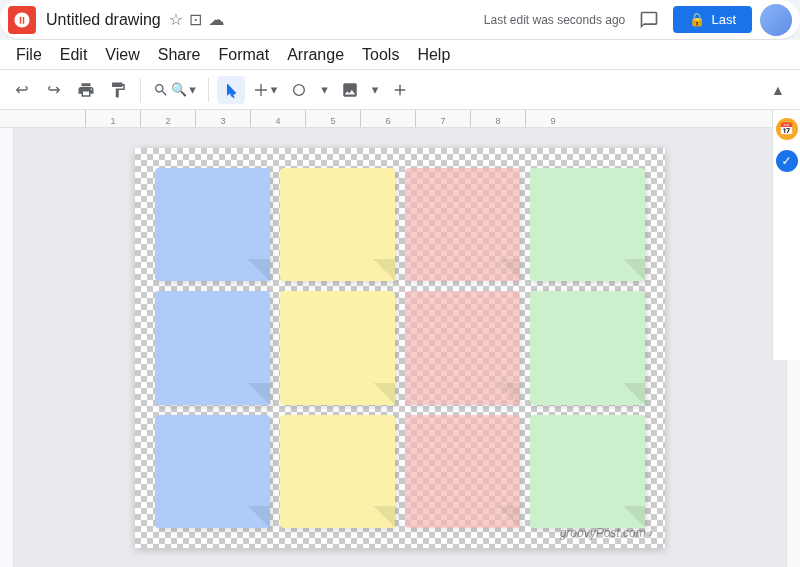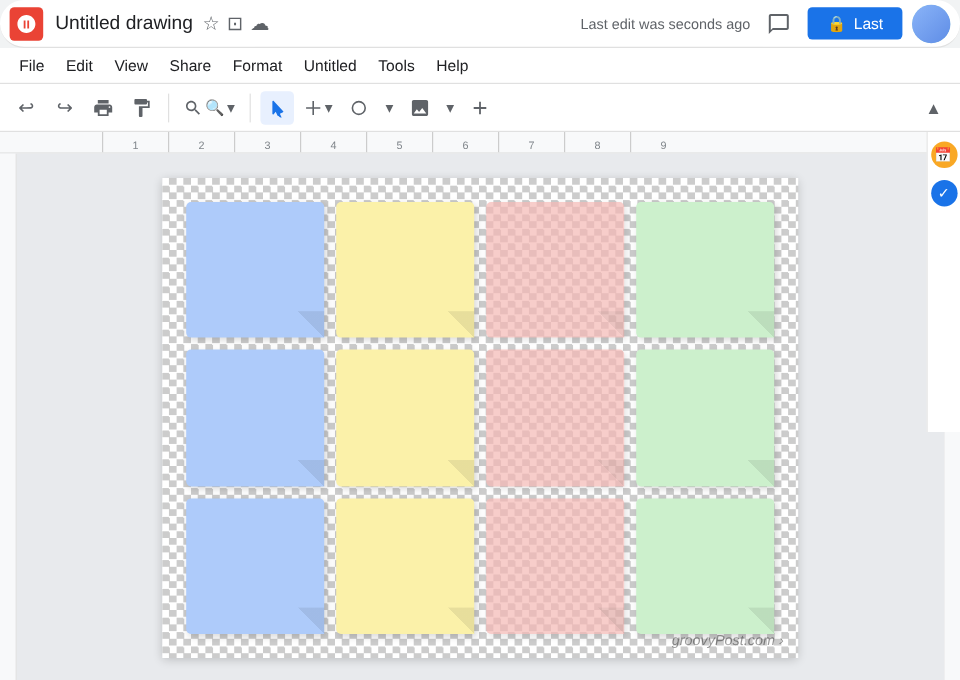--- a/index.html
+++ b/index.html
@@ -72,21 +72,21 @@
       display: flex;
       align-items: center;
       background: #fff;
       height: 30px;
       padding: 0 8px;
       border-bottom: 1px solid #e0e0e0;
       gap: 2px;
     }
     .menu-item {
       padding: 4px 8px;
-      font-size: 13px;
+      font-size: 16px;
       color: #202124;
       cursor: pointer;
       border-radius: 4px;
     }
 
     
     #toolbar {
       display: flex;
       align-items: center;
       background: #fff;
@@ -299,21 +299,21 @@
     </div>
   </div>
 </div>
 
 <div id="menubar">
 <div class="menu-item">File</div>
     <div class="menu-item">Edit</div>
     <div class="menu-item">View</div>
     <div class="menu-item">Share</div>
     <div class="menu-item">Format</div>
-    <div class="menu-item">Untitled</div>
+    <div class="menu-item">Arrange</div>
     <div class="menu-item">Tools</div>
     <div class="menu-item">Help</div>
   </div>
 
 <div id="toolbar">
   <button class="toolbar-btn">↩</button>
   <button class="toolbar-btn">↪</button>
   <button class="toolbar-btn">
     <svg width="18" height="18" viewBox="0 0 24 24" fill="#5f6368">
         <path d="M19 8H5c-1.66 0-3 1.34-3 3v6h4v4h12v-4h4v-6c0-1.66-1.34-3-3-3zm-3 11H8v-5h8v5zm3-7c-.55 0-1-.45-1-1s.45-1 1-1 1 .45 1 1-.45 1-1 1zm-1-9H6v4h12V3z"></path>

